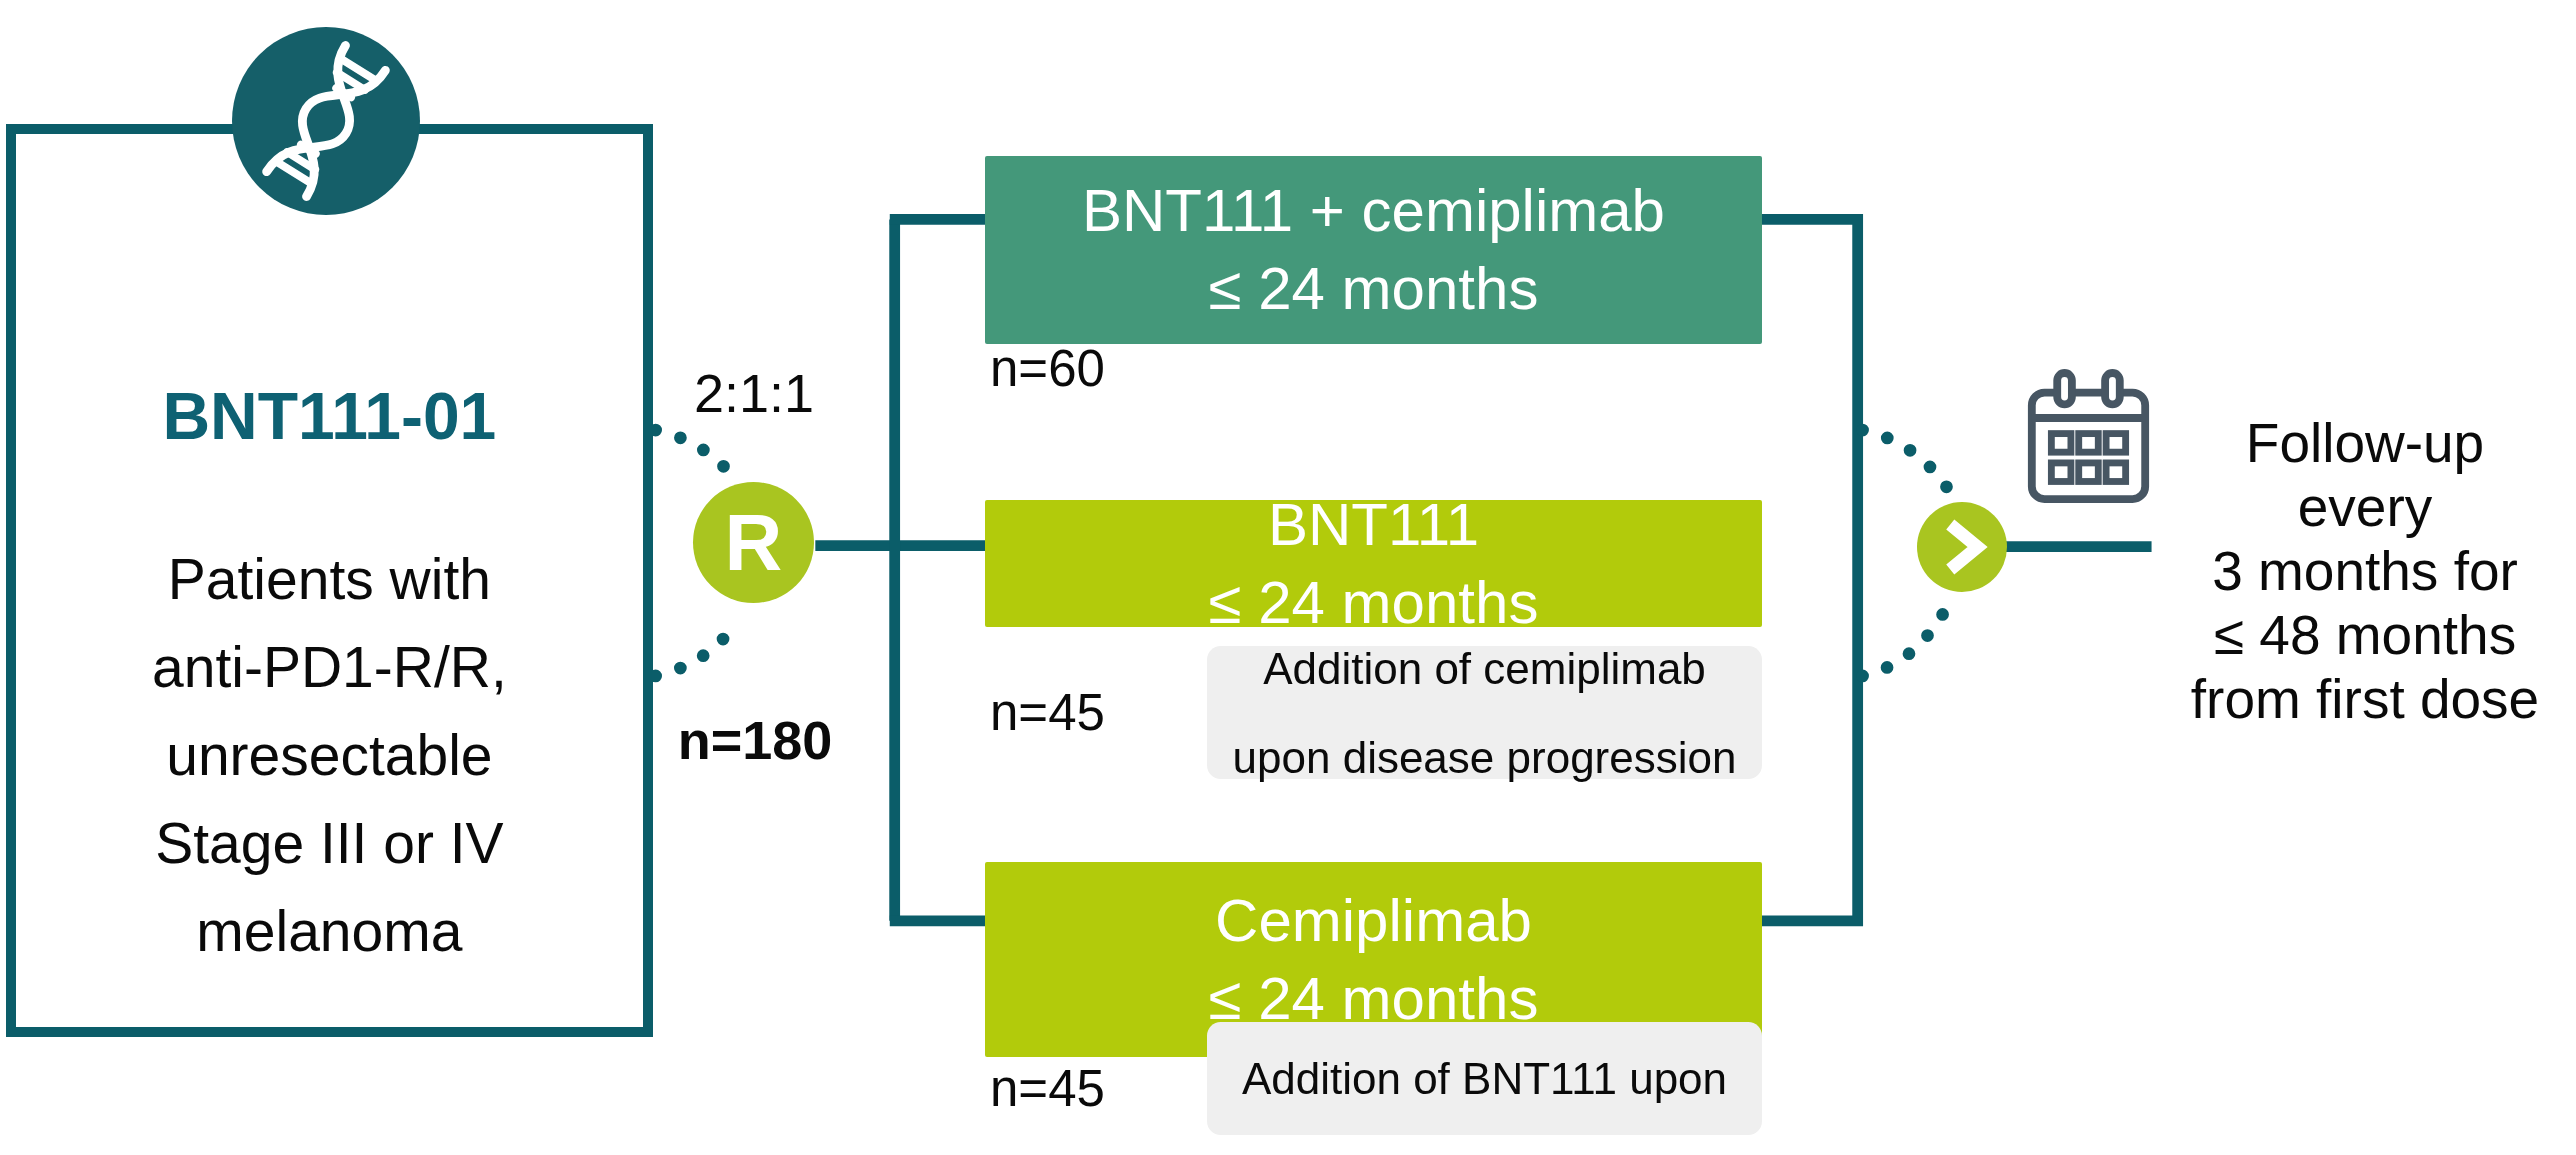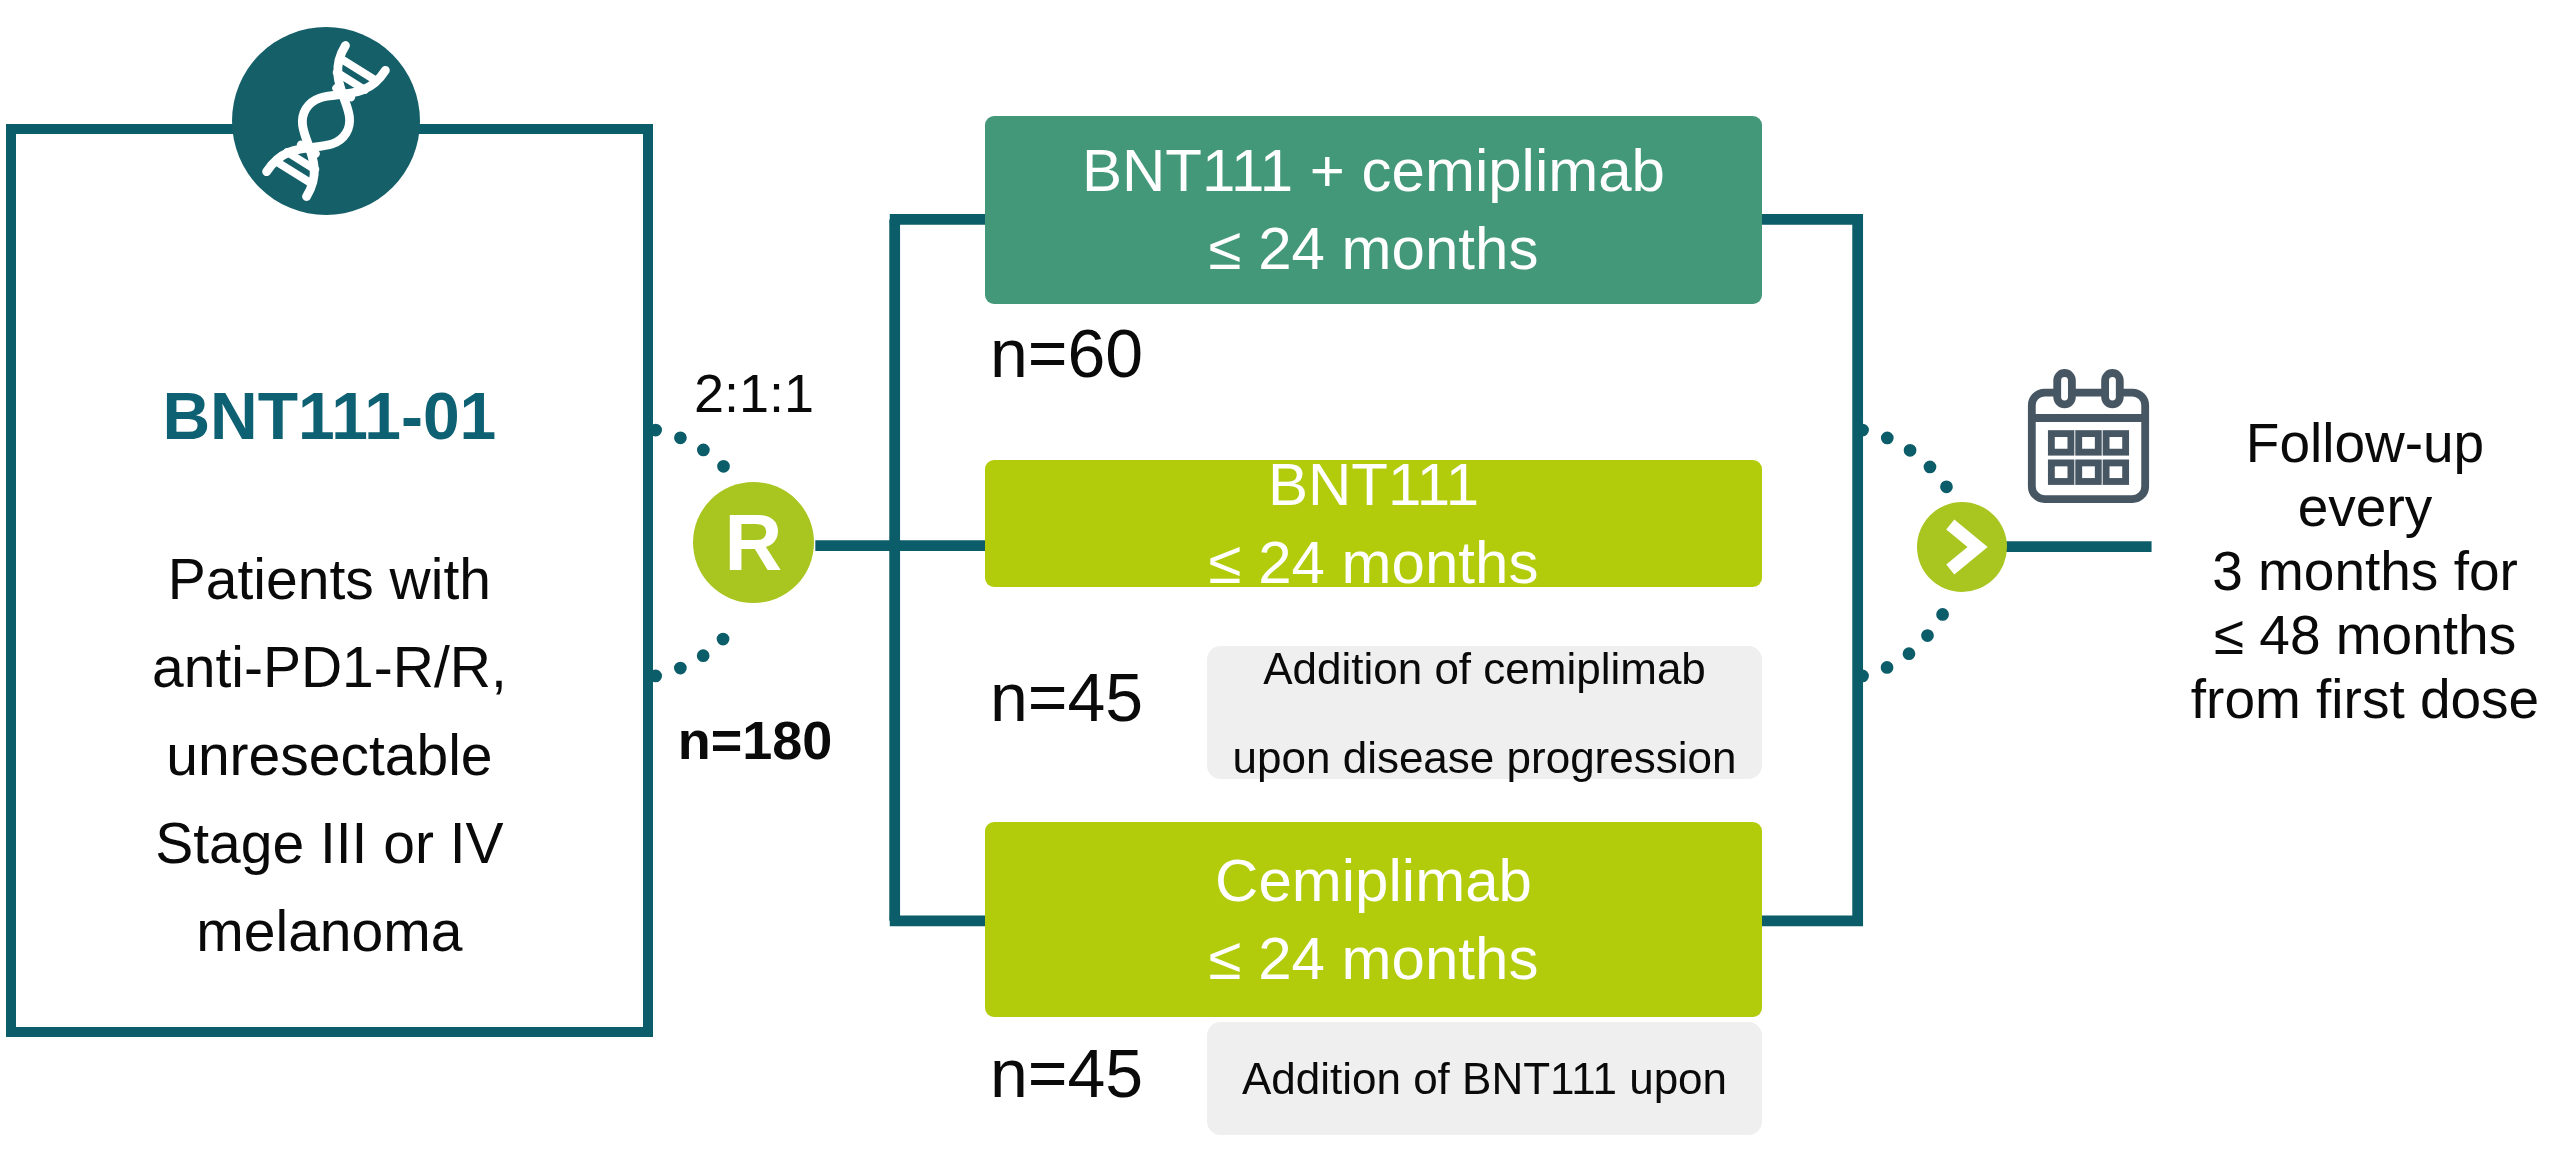--- a/index.html
+++ b/index.html
@@ -24,30 +24,31 @@
   
   .ratio-label{left:656px;top:362px;width:196px;text-align:center;font-size:54px;color:#0a0a0a;}
   .n-total{left:652px;top:709px;width:206px;text-align:center;font-size:54px;color:#0a0a0a;font-weight:bold;}
   .r-badge{
     left:693px;top:482px;width:121px;height:121px;border-radius:50%;
     background:var(--circle_lime);display:flex;align-items:center;justify-content:center;
     color:#fff;font-size:80px;font-weight:bold;
   }
   
   .arm{
-    left:985px;width:777px;border-radius:9px;display:flex;flex-direction:column;
+    left:985px;width:777px;border-radius:2px;display:flex;flex-direction:column;
     align-items:center;justify-content:center;color:#fff;font-size:60px;line-height:78px;
     text-align:center;
+    margin-top:40px;
   }
   .arm-green{background:var(--arm_green);}
   .arm-lime{background:var(--arm_lime);}
   .arm1{top:116px;height:188px;}
   .arm2{top:460px;height:127px;}
   .arm3{top:822px;height:195px;}
-  .n-label{left:990px;width:216px;font-size:68px;color:#0a0a0a;text-align:left;}
+  .n-label{left:990px;width:216px;font-size:51px;color:#0a0a0a;text-align:left;margin-top:25px;}
   .n1{top:314px;} .n2{top:658px;} .n3{top:1034px;}
   .note{
     left:1207px;width:555px;border-radius:13.7px;background:var(--note_bg);
     display:flex;flex-direction:column;align-items:center;justify-content:center;
     font-size:44px;line-height:57px;color:#0a0a0a;text-align:center;gap:32px;
   }
   .note1{top:646px;height:133px;}
   .note2{top:1022px;height:113px;}
   
   .chevron-badge{

